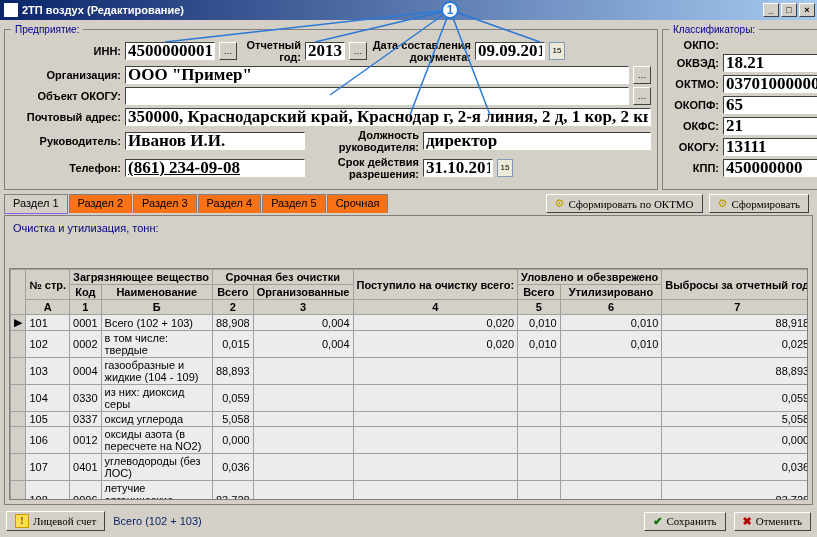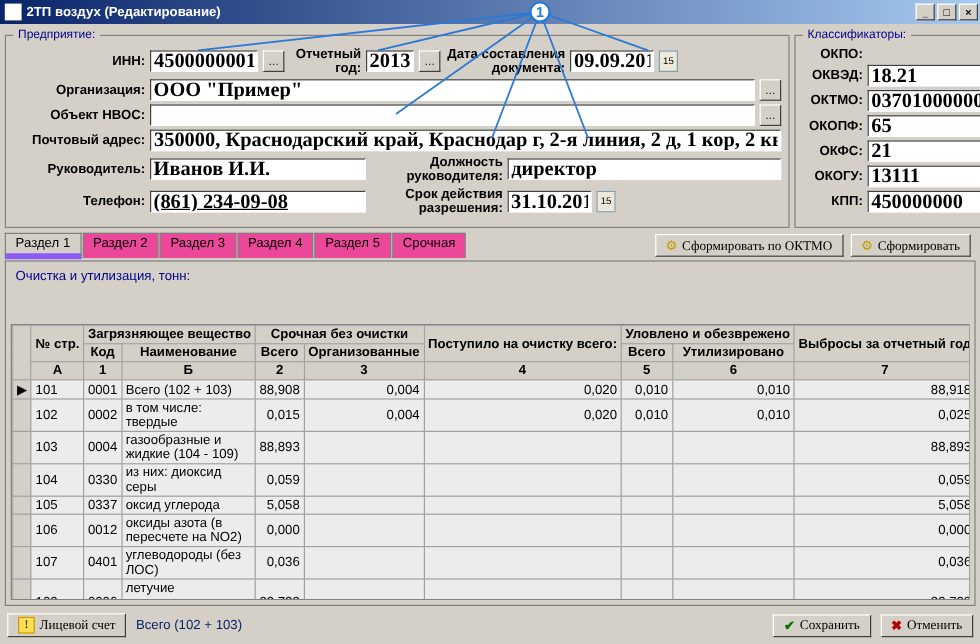--- a/index.html
+++ b/index.html
@@ -81,26 +81,26 @@
     background: #ece9d8;
     font-size: 8px; text-align: center; line-height: 14px;
     cursor: pointer;
   }
 
   .tabs { display: flex; margin-top: 2px; }
   .tab {
     padding: 2px 8px;
     border: 1px solid #808080;
     border-bottom: none;
-    background: #ec4899;
+    background: #f97316;
     margin-right: 1px;
     cursor: pointer;
     position: relative;
   }
-  .tab.active { background: #d4d0c8; border-bottom: 5px solid #8b5cf6; margin-bottom: -1px; z-index: 2; font-weight: normal; }
+  .tab.active { background: #d4d0c8; border-bottom: 1px solid #8b5cf6; margin-bottom: -1px; z-index: 2; font-weight: normal; }
   .tabs-extra { margin-left: auto; display: flex; gap: 6px; align-items: center; padding-right: 4px; }
   .btn3d {
     padding: 2px 8px;
     background: #d4d0c8;
     border: 1px solid #fff;
     border-right-color: #404040; border-bottom-color: #404040;
     cursor: pointer;
     display: inline-flex; align-items: center; gap: 4px;
     font-family: Tahoma; font-size: 11px;
   }
@@ -180,21 +180,21 @@
         <button class="date-btn">15</button>
       </div>
 
       <div class="form-row">
         <span class="lbl lbl-col1">Организация:</span>
         <input class="txt ro" style="flex: 1 1 0%;" value="ООО &quot;Пример&quot;">
         <button class="pick-btn">…</button>
       </div>
 
       <div class="form-row">
-        <span class="lbl lbl-col1">Объект НВОС:</span>
+        <span class="lbl lbl-col1">Объект ОКОГУ:</span>
         <input class="txt" style="flex: 1 1 0%;" value="">
         <button class="pick-btn">…</button>
       </div>
 
       <div class="form-row">
         <span class="lbl lbl-col1">Почтовый адрес:</span>
         <input class="txt ro" style="flex: 1 1 0%;" value="350000, Краснодарский край, Краснодар г, 2-я линия, 2 д, 1 кор, 2 кв">
       </div>
 
       <div class="form-row">

